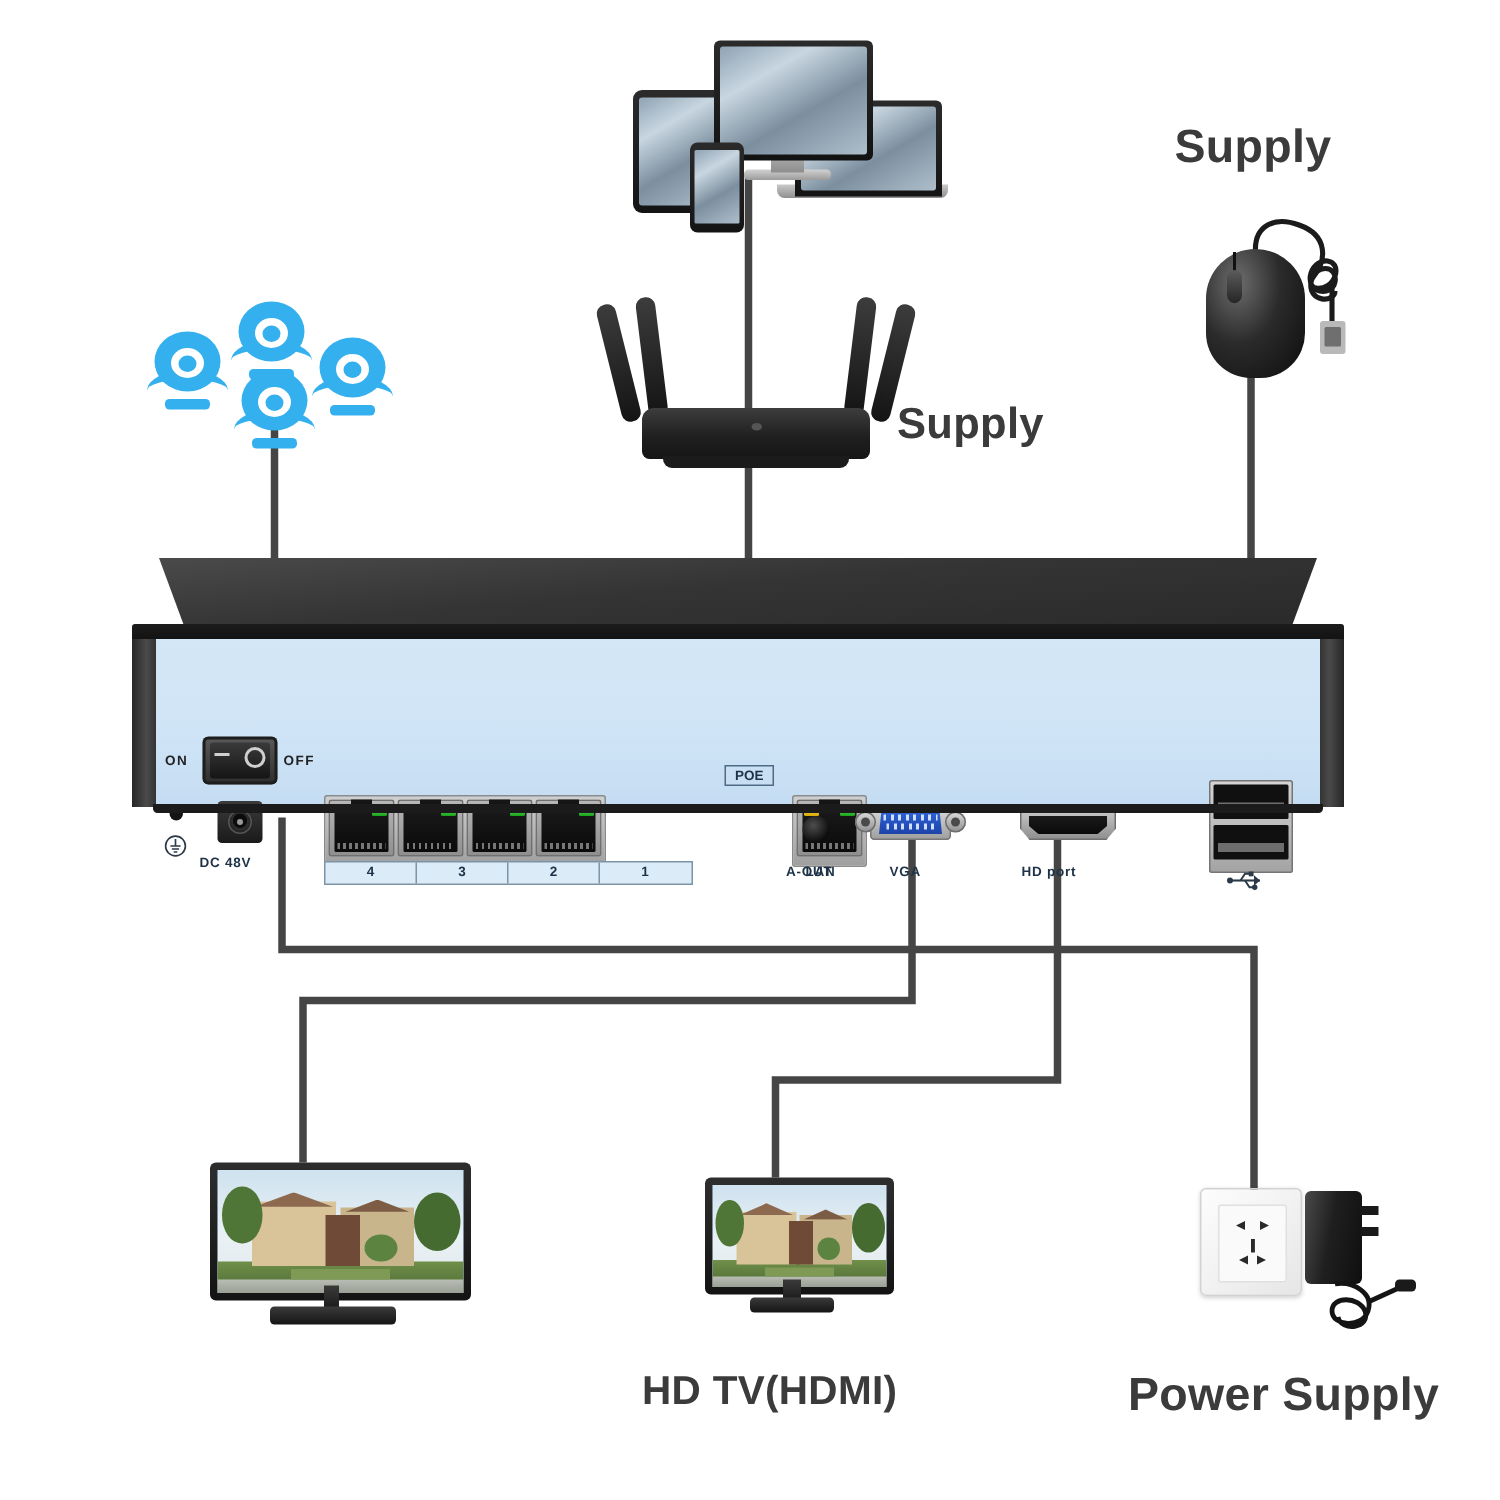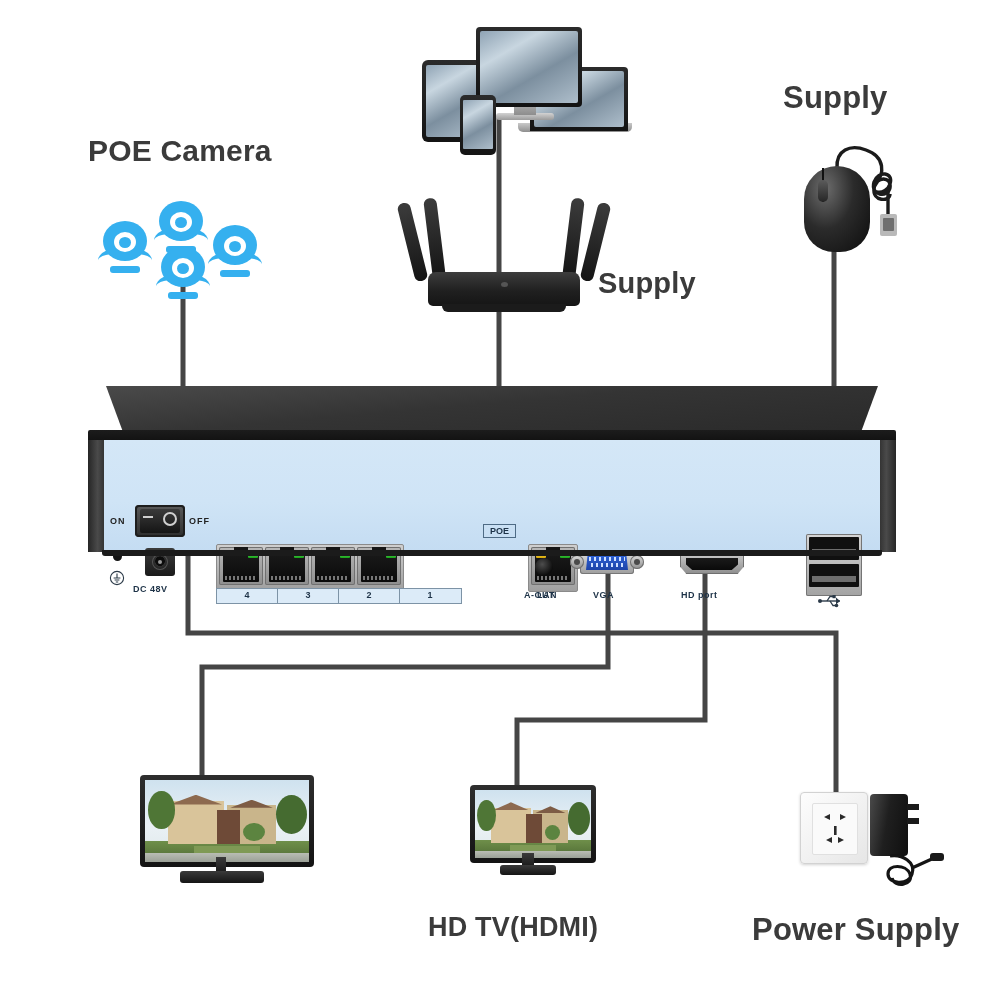--- a/index.html
+++ b/index.html
@@ -5,21 +5,21 @@
   html,body{margin:0;padding:0;background:#fff;}
   body{width:1000px;height:1000px;position:relative;overflow:hidden;
        font-family:"Liberation Sans",sans-serif;}
   .stage{position:absolute;inset:0;}
   .lbl{position:absolute;font-weight:bold;color:#3b3b3b;white-space:nowrap;
        letter-spacing:.2px;}
   svg.wires{position:absolute;left:0;top:0;width:1000px;height:1000px;}
   .node{position:absolute;}
 
   
-  #nvr{left:88px;top:372px;width:808px;height:170px;margin-top:14px;}
+  #nvr{left:88px;top:372px;width:808px;height:170px;}
   .nvr-top{position:absolute;left:18px;top:0;width:772px;height:46px;
      background:linear-gradient(175deg,#4a4a4a 0%,#343434 45%,#2a2a2a 100%);
      clip-path:polygon(2.2% 100%,97.8% 100%,100% 0%,0% 0%);}
   .nvr-top2{position:absolute;left:0;top:44px;width:808px;height:12px;
      background:linear-gradient(180deg,#1c1c1c,#111);border-radius:2px 2px 0 0;}
   .nvr-face{position:absolute;left:0;top:54px;width:808px;height:112px;
      background:linear-gradient(180deg,#d4e7f7 0%,#cfe4f6 55%,#c4dcf2 100%);}
   .nvr-face:before{content:"";position:absolute;left:0;top:0;width:16px;height:100%;
      background:linear-gradient(90deg,#262626,#4a4a4a 60%,#343434);}
   .nvr-face:after{content:"";position:absolute;right:0;top:0;width:16px;height:100%;
@@ -212,21 +212,20 @@
       <path d="M834,245 L834,492"></path>
 
       <path d="M188,545 L188,633 L836,633 L836,800"></path>
 
       <path d="M608,545 L608,667 L202,667 L202,775"></path>
 
       <path d="M705,545 L705,720 L517,720 L517,785"></path>
     </g>
   </svg>
 
-  <div class="lbl" style="left:88px;top:134px;font-size:30px;">POE Camera</div>
   <div class="lbl" style="left:598px;top:267px;font-size:29px;">Supply</div>
   <div class="lbl" style="left:783px;top:80px;font-size:31px;">Supply</div>
   <div class="lbl" style="left:428px;top:912px;font-size:27px;">HD TV(HDMI)</div>
   <div class="lbl" style="left:752px;top:912px;font-size:31px;">Power Supply</div>
 
   <div class="node" id="devices">
     <div class="tab-frame">
       <div class="scr" style="position:absolute;left:4px;top:5px;right:4px;bottom:5px;border-radius:2px;"></div>
     </div>
     <div class="lap-base"></div>

